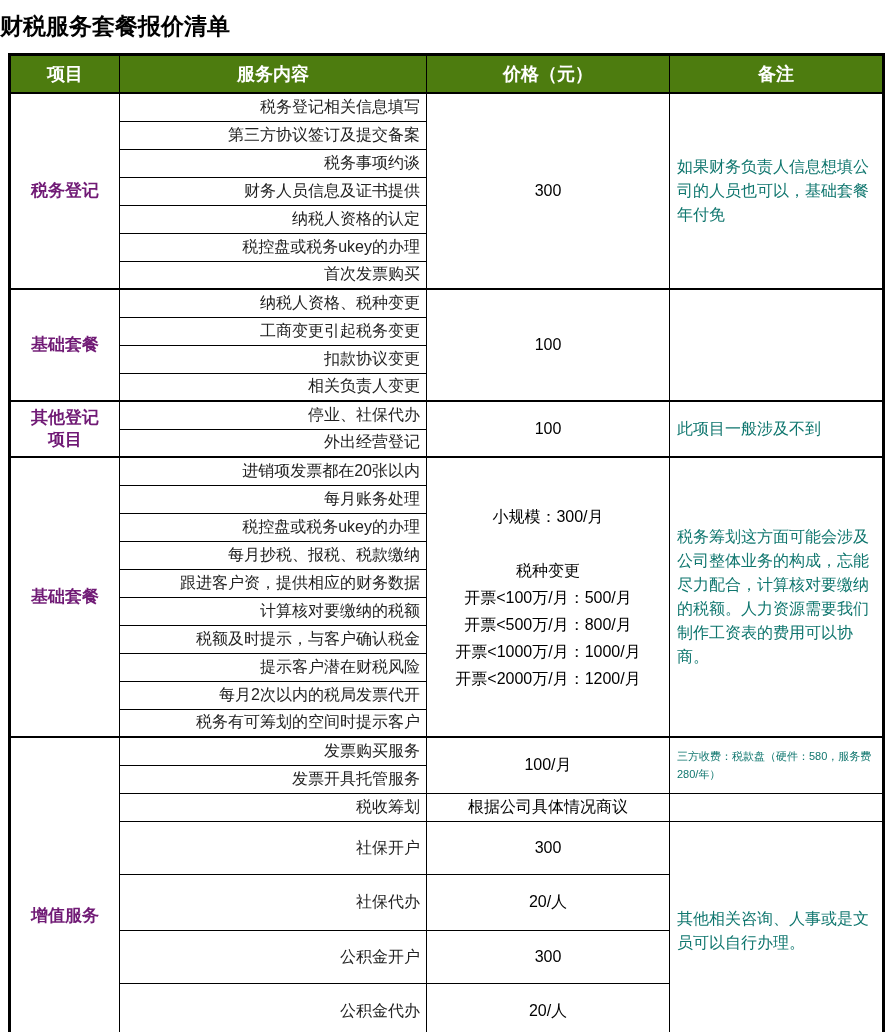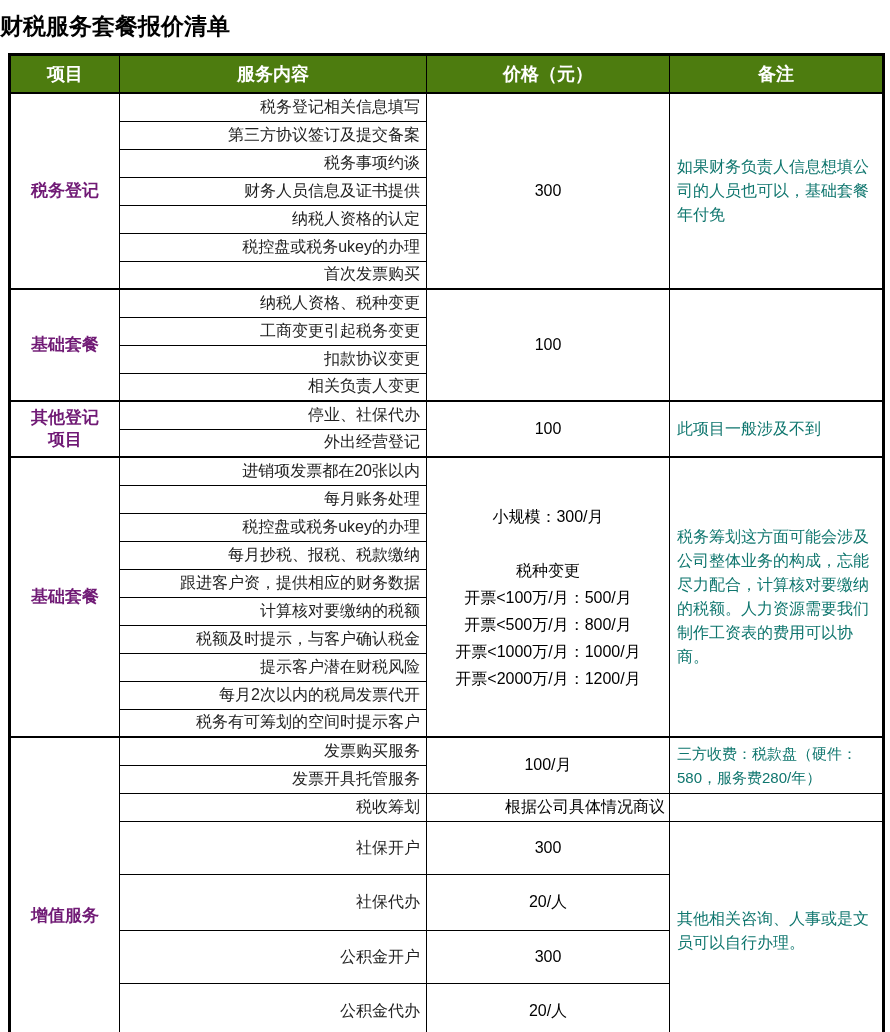--- a/index.html
+++ b/index.html
@@ -57,30 +57,30 @@
     text-align:right;
     padding:0 6px;
     white-space:nowrap;
     color:#222;
   }
   td.price{
     text-align:center;
     color:#000;
   }
   td.price.left{
-    text-align:right;
+    text-align:center;
     padding:0 4px;
   }
   td.remark{
     text-align:left;
     padding:2px 7px;
     line-height:1.5;
     color:#0f766e;
   }
-  td.remark.small{font-size:15px;line-height:1.55;}
+  td.remark.small{font-size:11px;line-height:1.55;}
   .sec-top td, tr.sec-top td{border-top:2px solid #000;}
   .price-line{min-height:27px;line-height:27px;}
 </style>
 </head>
 <body>
 
 <div class="page-title">财税服务套餐报价清单</div>
 
 <table class="quote">
   <colgroup>

